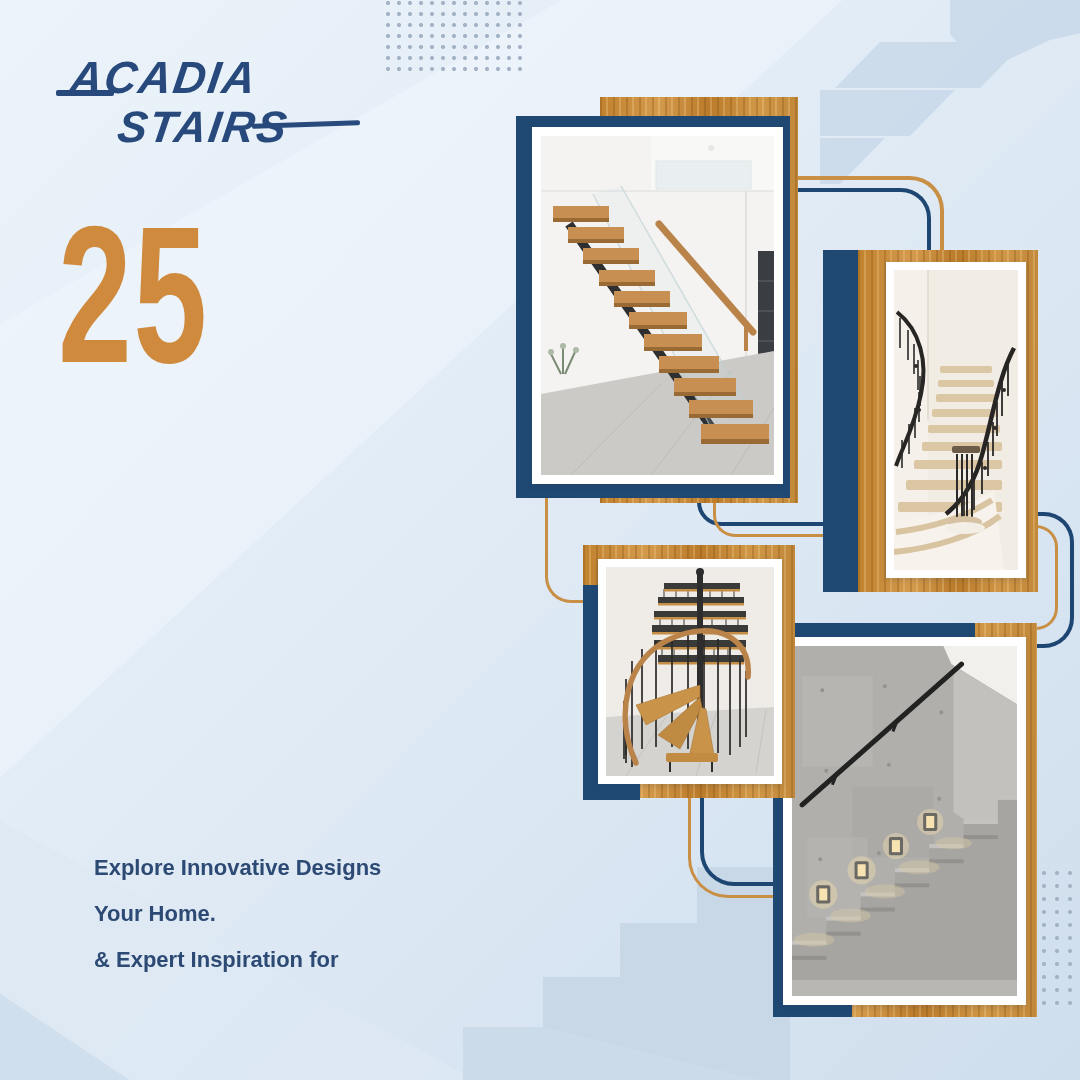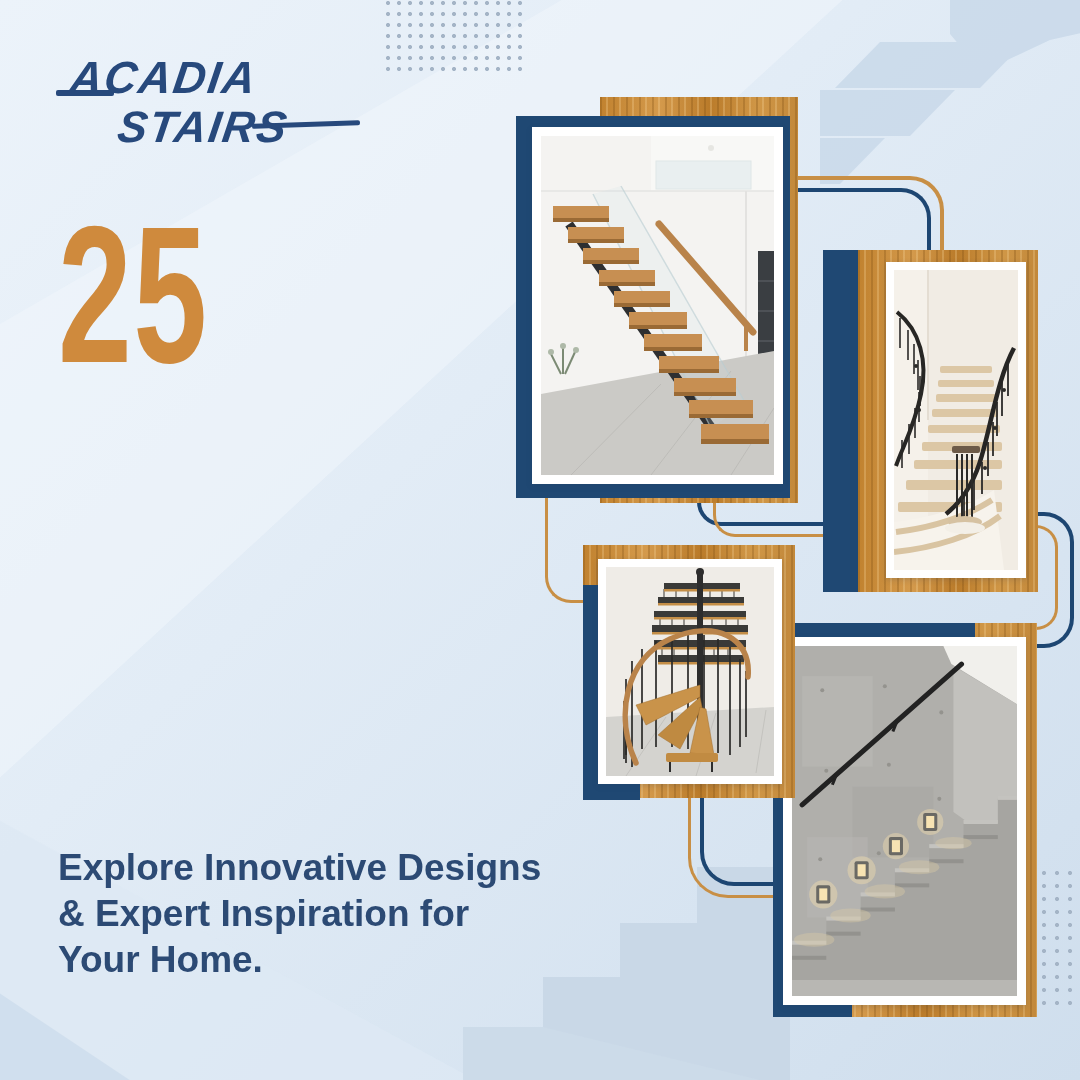--- a/index.html
+++ b/index.html
@@ -30,21 +30,21 @@
   .photo-box svg{display:block;width:100%;height:100%;}
   
   .logo-line{color:#27497c;font-weight:bold;font-style:italic;letter-spacing:2px;
     transform:skewX(-8deg);white-space:nowrap;}
   .logo-bar{background:#27497c;border-radius:2px;}
   
   .big-number{color:#cf8a3d;font-weight:bold;font-size:194px;line-height:194px;
     transform:scaleX(.685);transform-origin:left top;letter-spacing:2px;}
   .headline-line{color:#2b5380;font-weight:bold;font-size:104px;line-height:112px;
     transform:scaleX(.68);transform-origin:left top;white-space:nowrap;letter-spacing:0;}
-  .subtitle-line{color:#2c4a74;font-weight:bold;font-size:37px;line-height:46px;white-space:nowrap;}
+  .subtitle-line{color:#2c4a74;font-weight:bold;font-size:22px;line-height:46px;white-space:nowrap;margin-left:36px;}
 </style>
 </head>
 <body>
 
 <div id="canvas">
 
   <div class="abs diag1"></div>
   <div class="abs diag2"></div>
   <div class="abs corner-wedge"></div>
 
@@ -371,17 +371,17 @@
     <div class="abs logo-bar" style="left:0;top:38px;width:58px;height:6px;"></div>
     <div class="abs logo-line" style="left:14px;top:0;font-size:45px;">ACADIA</div>
     <div class="abs logo-line" style="left:62px;top:50px;font-size:44px;">STAIRS</div>
     <div class="abs logo-bar" style="left:196px;top:70px;width:108px;height:5px;transform:rotate(-2deg);"></div>
   </div>
 
   <div class="abs big-number" style="left:58px;top:198px;">25</div>
 
   <div class="abs" style="left:58px;top:845px;width:520px;">
     <div class="subtitle-line">Explore Innovative Designs</div>
+    <div class="subtitle-line">Your Home.</div>
     <div class="subtitle-line">&amp; Expert Inspiration for</div>
-    <div class="subtitle-line">Your Home.</div>
   </div>
 
 </div>
 
 </body></html>

